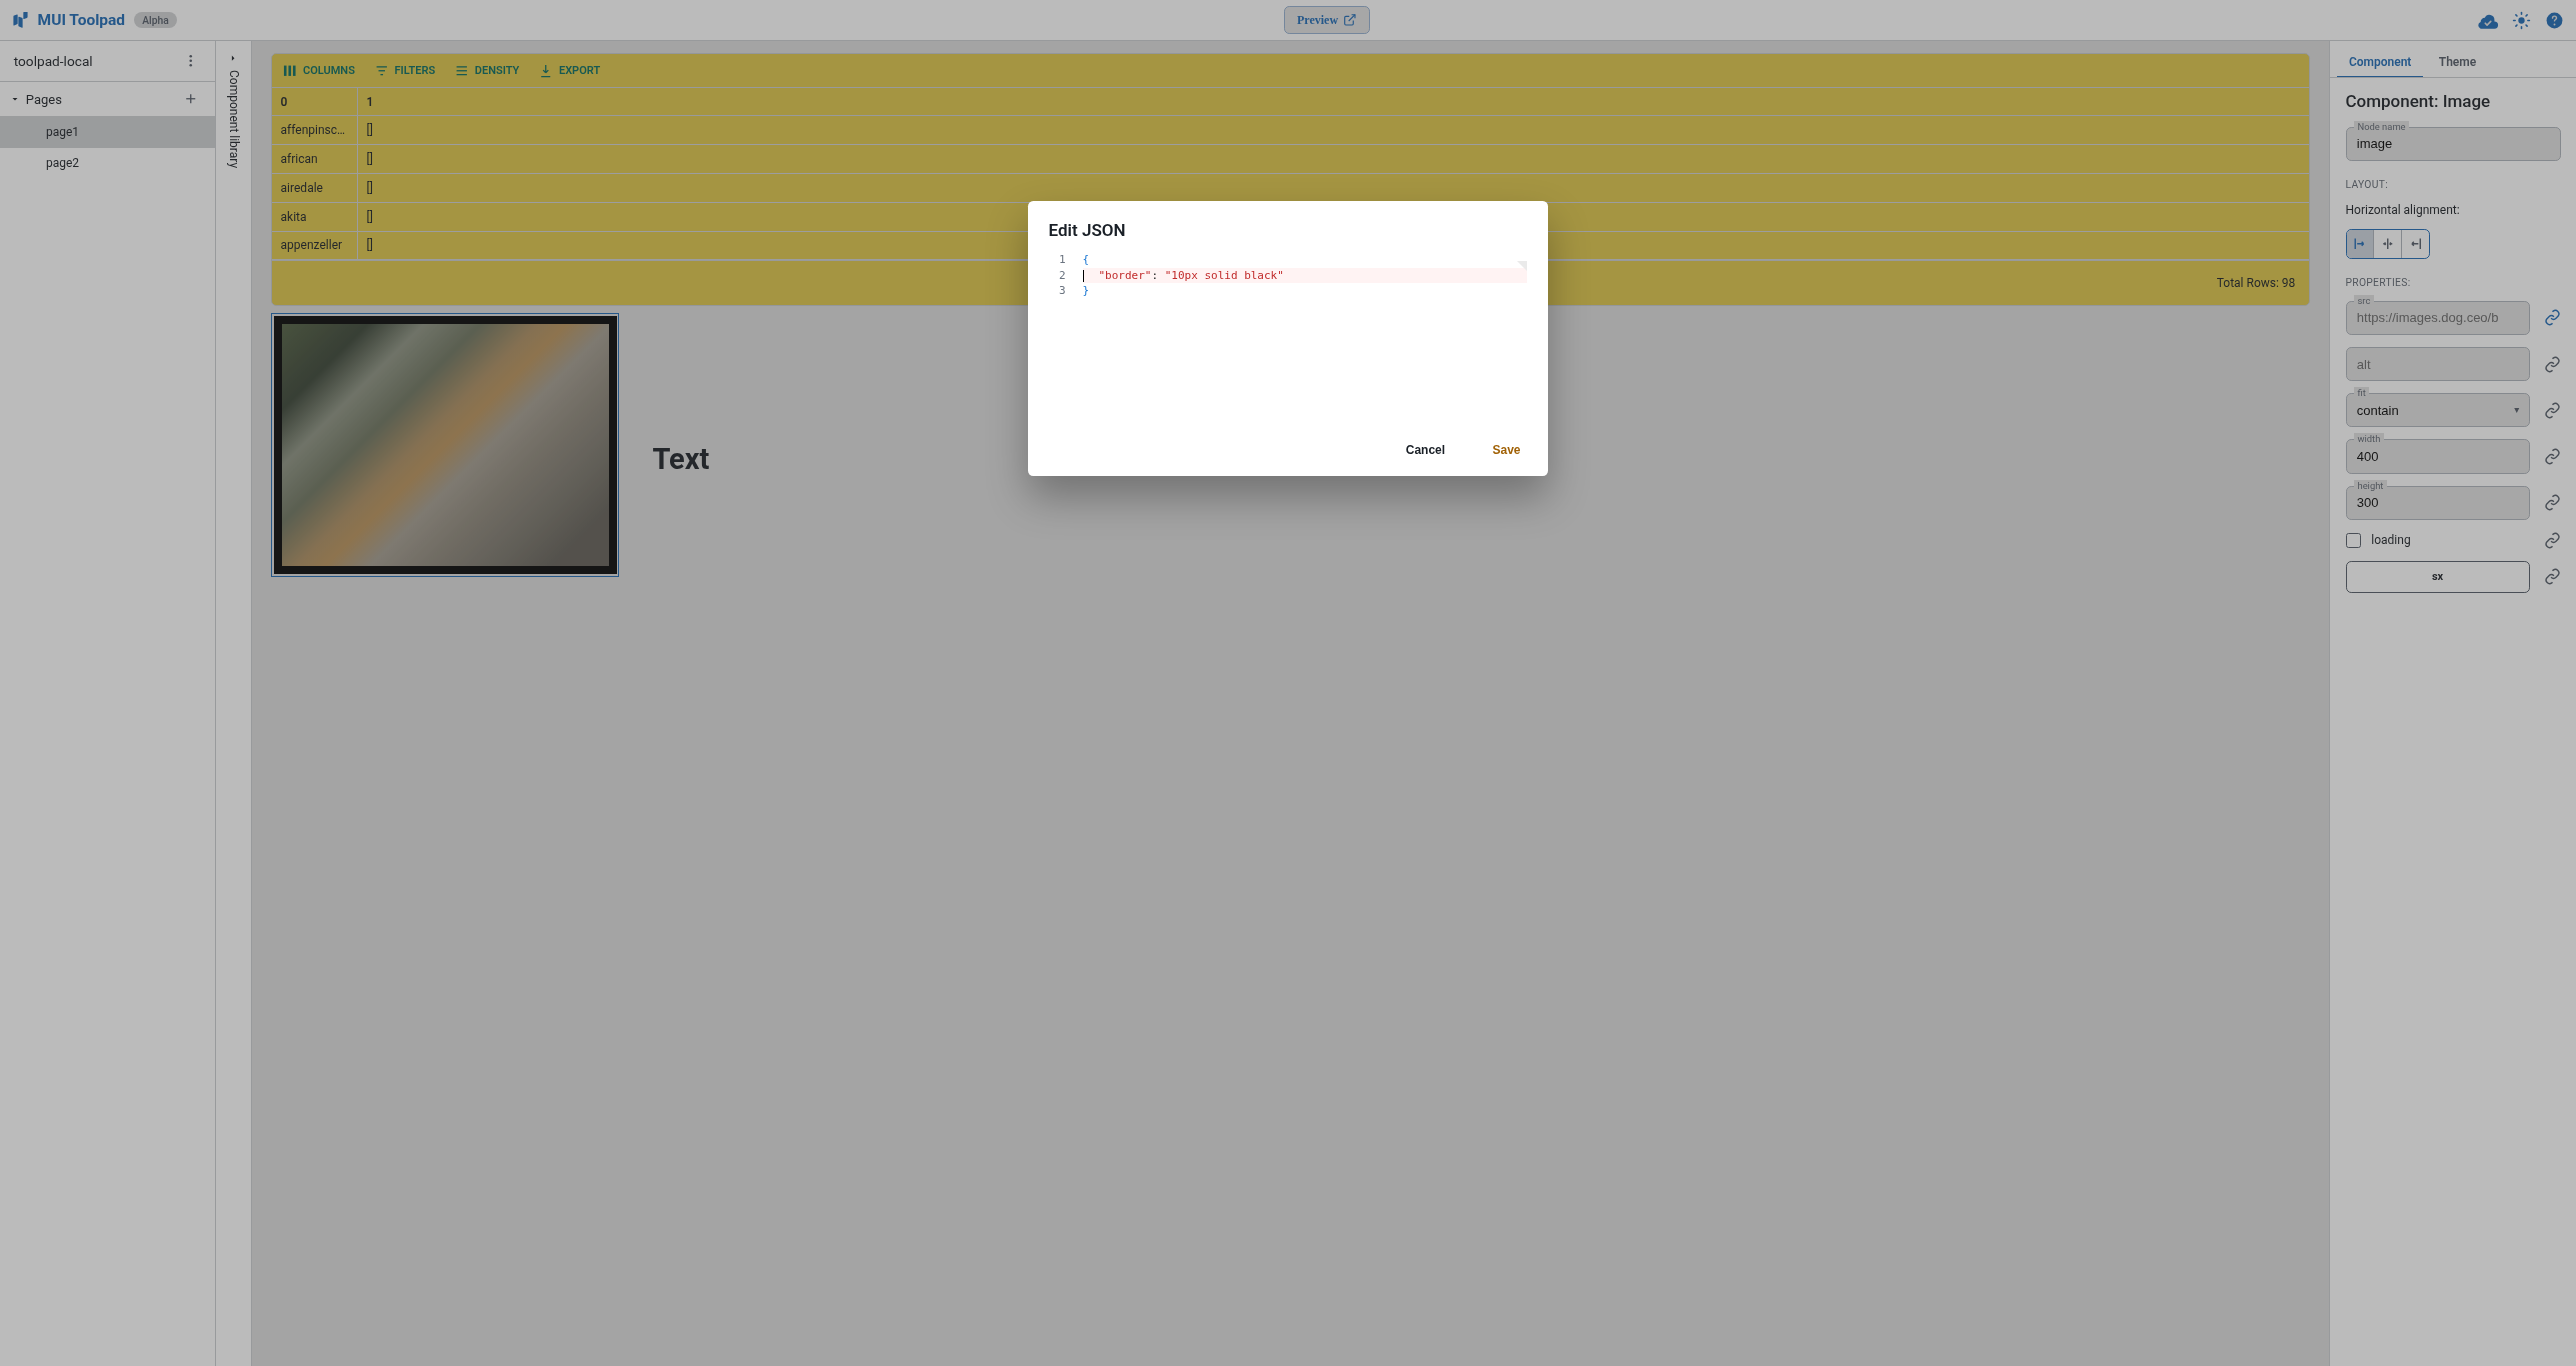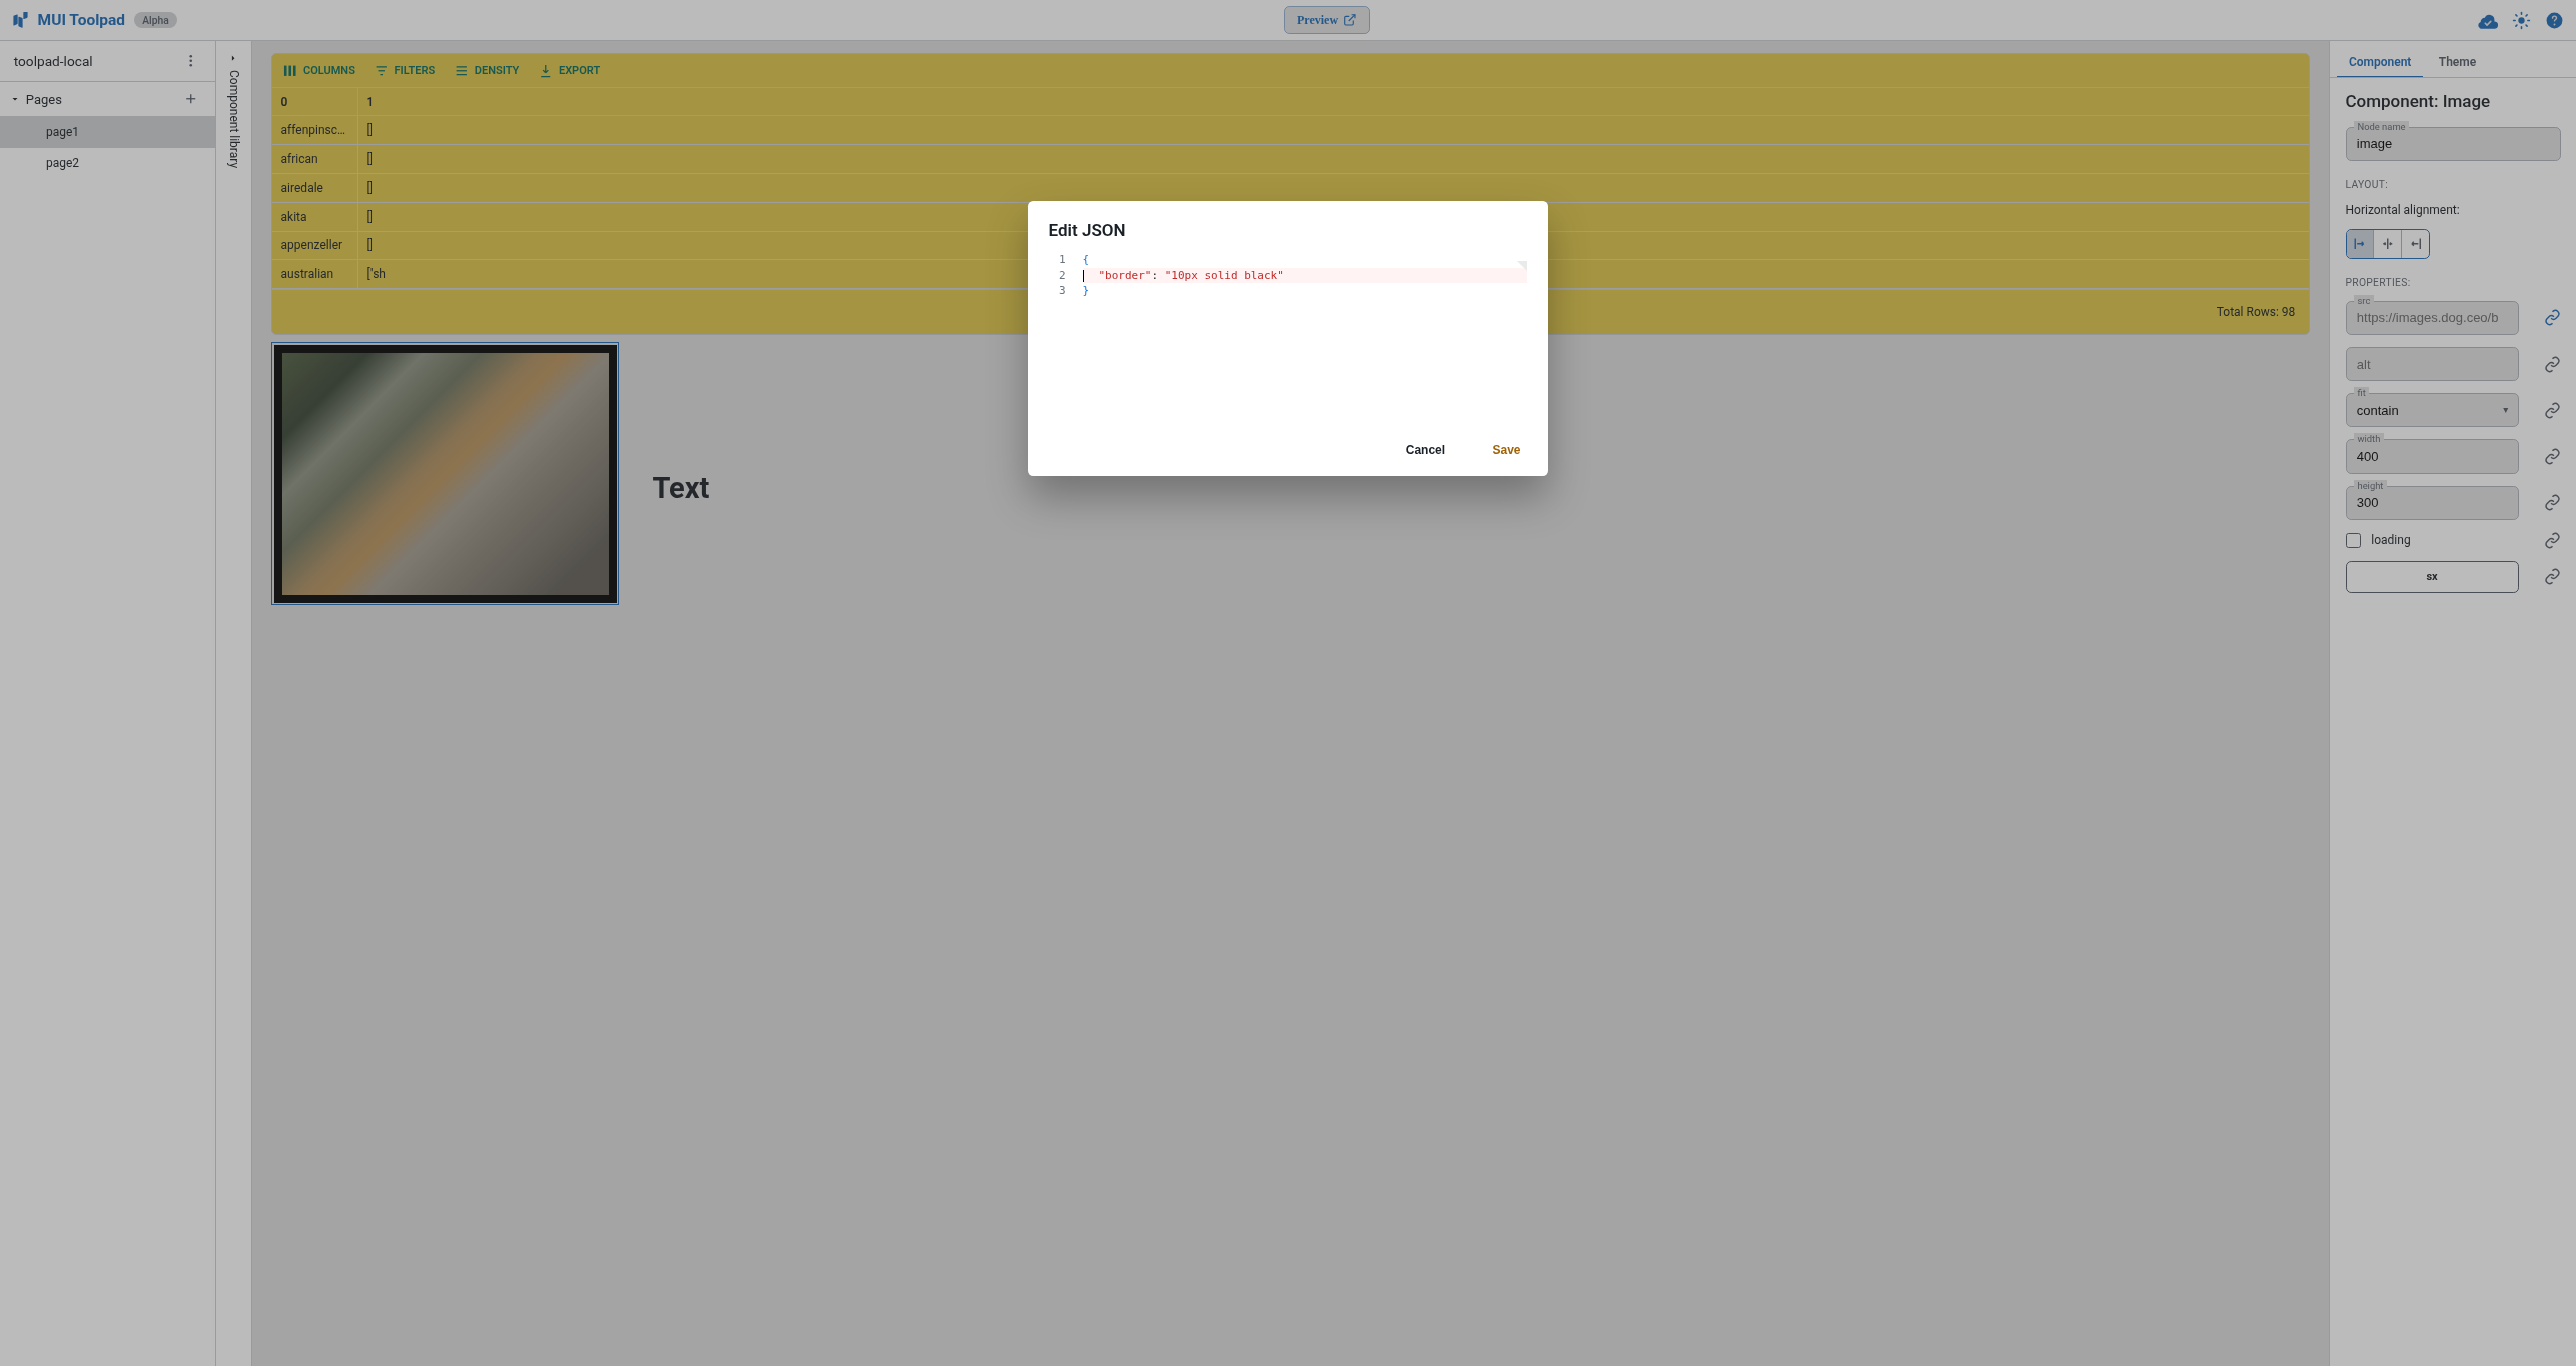--- a/index.html
+++ b/index.html
@@ -67,21 +67,21 @@
 .insp-title { font-size: 17px; font-weight: 500; margin-bottom: 3.4px; }
 .field { position: relative; }
 .field input, .field select { width: 100%; border: 0.9px solid #c4cbd4; border-radius: 5.2px; padding: 8.6px 10.3px; font-size: 13px; background: #fff; }
 .field select { appearance: none; padding-right: 24px; }
 .field-label { position: absolute; top: -6px; left: 8.6px; background: #fff; padding: 0 3.4px; font-size: 9.4px; color: #6b7480; }
 .section-label { font-size: 10.3px; color: #6b7480; letter-spacing: 0.3px; margin-top: 5.2px; }
 .align-group { display: flex; gap: 0; border: 0.9px solid #1976d2; border-radius: 5.2px; width: fit-content; overflow: hidden; }
 .align-btn { width: 27.5px; height: 27.5px; display: flex; align-items: center; justify-content: center; cursor: pointer; border-right: 0.9px solid #c4cbd4; }
 .align-btn:last-child { border-right: none; }
 .align-btn.active { background: #e8f1fd; }
-.prop-row { display: flex; align-items: center; gap: 25px; }
+.prop-row { display: flex; align-items: center; gap: 14px; }
 .prop-row .field { flex: 1; }
 .bind-icon { width: 17px; height: 17px; color: #5a6472; cursor: pointer; flex-shrink: 0; }
 .bind-icon.active { color: #1976d2; }
 .checkbox-row { display: flex; align-items: center; gap: 10.3px; }
 .checkbox-box { width: 15.5px; height: 15.5px; border: 1.7px solid #5a6472; border-radius: 2.6px; }
 .sx-btn { border: 0.9px solid #5a6472; border-radius: 5.2px; padding: 8.6px; text-align: center; font-size: 11px; font-weight: 700; cursor: pointer; }
 .select-caret { position: absolute; right: 8.6px; top: 50%; transform: translateY(-50%); pointer-events: none; color: #5a6472; font-size: 8.6px; }
 
 
 .overlay { position: absolute; inset: 0; background: rgba(60,60,60,0.35); display: flex; align-items: flex-start; justify-content: center; z-index: 1000; }
@@ -248,24 +248,20 @@
                 <div class="dg-td c1">[]</div>
               </div>
               <div class="dg-row">
                 <div class="dg-td c0">akita</div>
                 <div class="dg-td c1">[]</div>
               </div>
               <div class="dg-row">
                 <div class="dg-td c0">appenzeller</div>
                 <div class="dg-td c1">[]</div>
               </div>
-              <div class="dg-row">
-                <div class="dg-td c0">australian</div>
-                <div class="dg-td c1">["sh</div>
-              </div>
             </div>
         <div class="dg-footer">Total Rows: 98</div>
       </div>
 
       <div class="canvas-row">
         <div class="img-frame">
           <div class="img-inner"></div>
         </div>
         <div class="text-comp">Text</div>
       </div>

